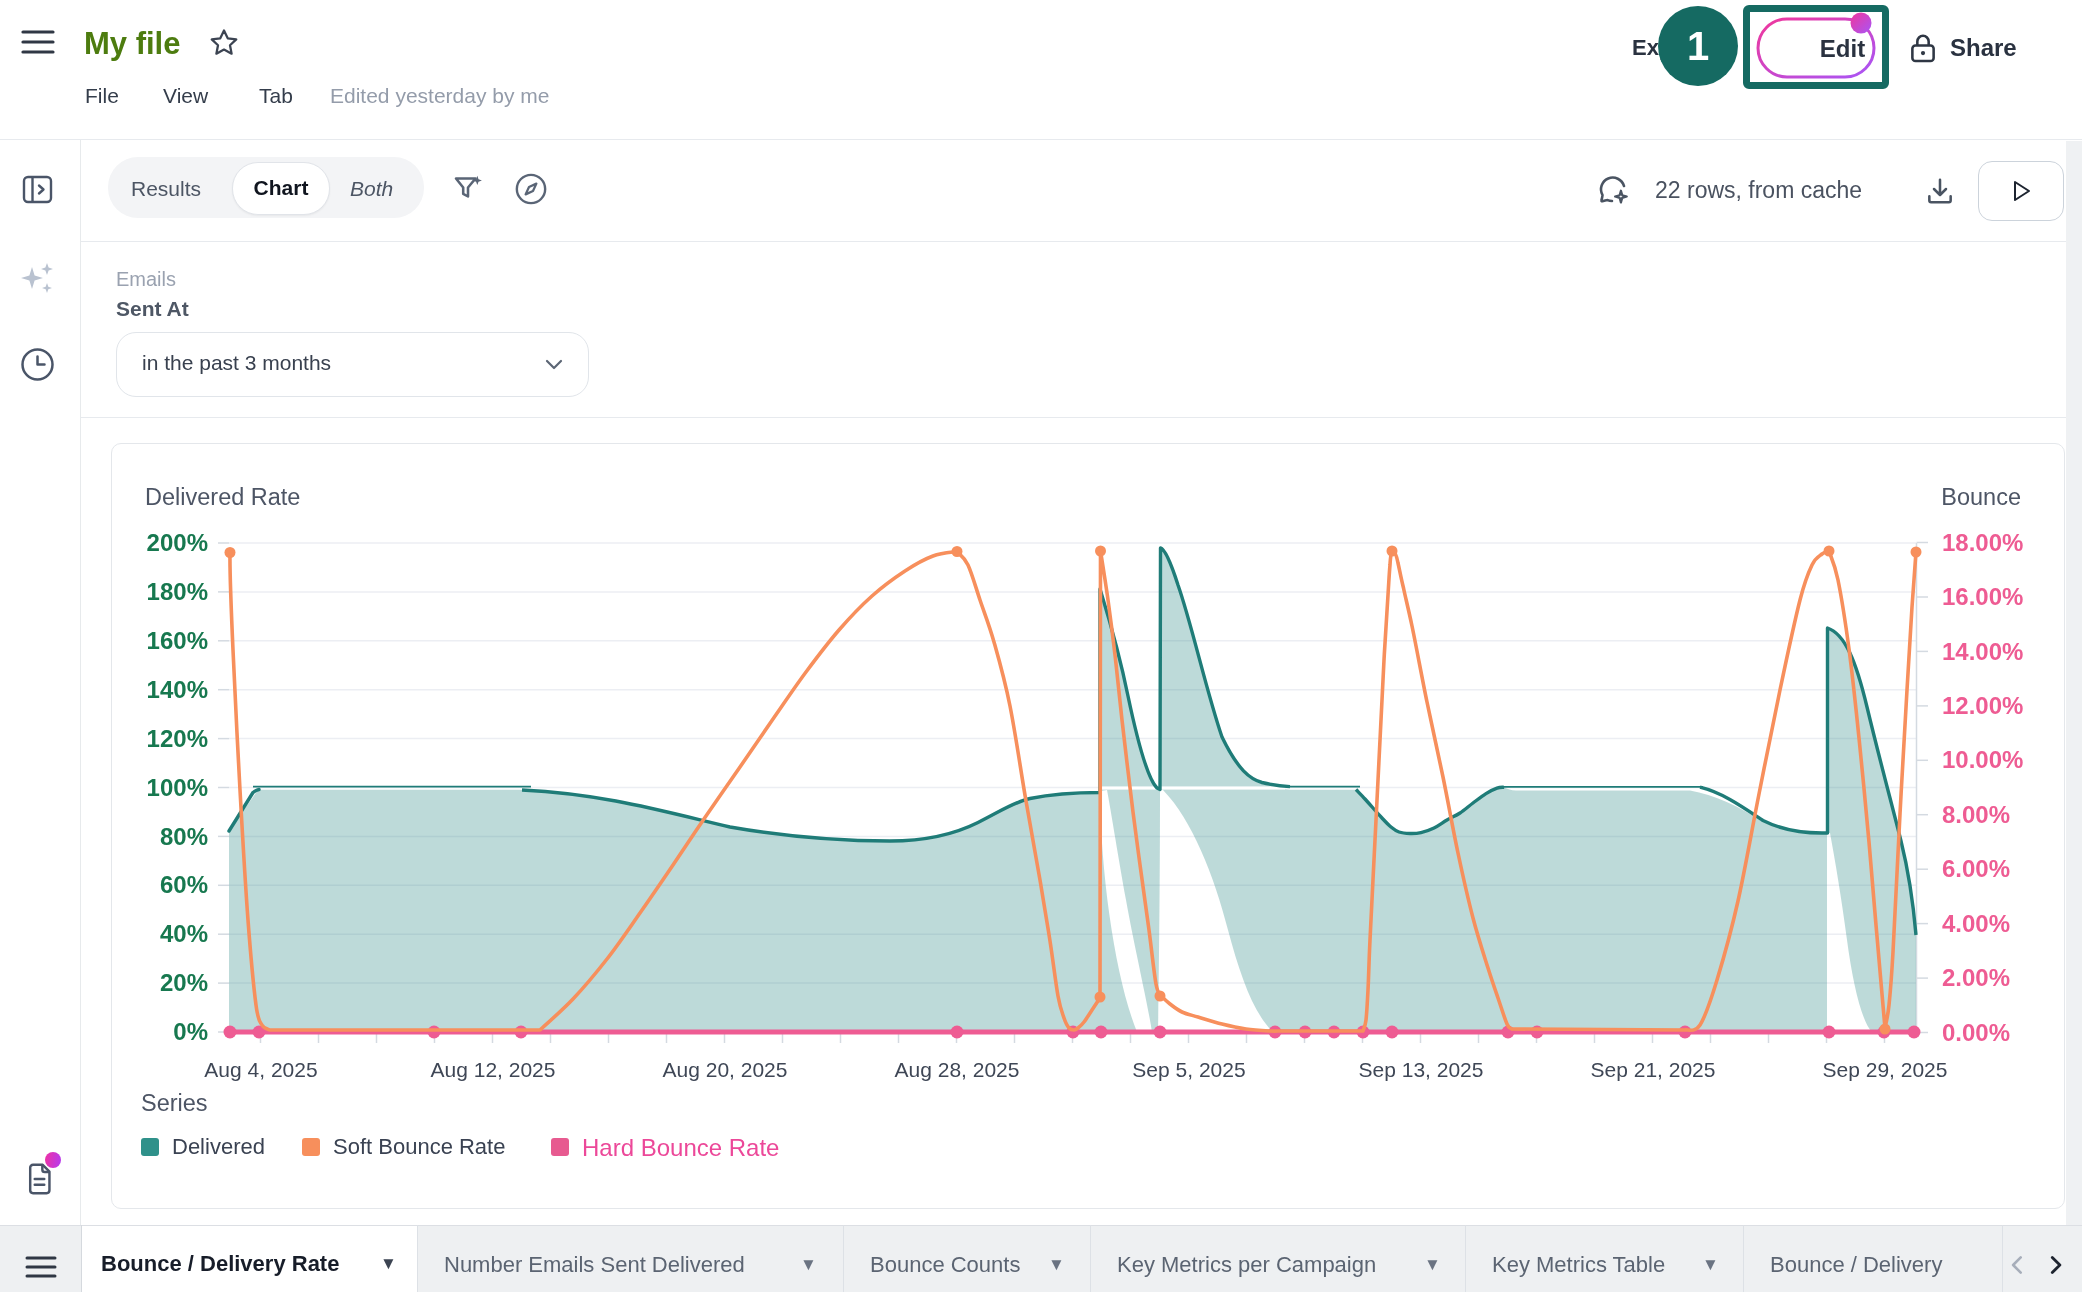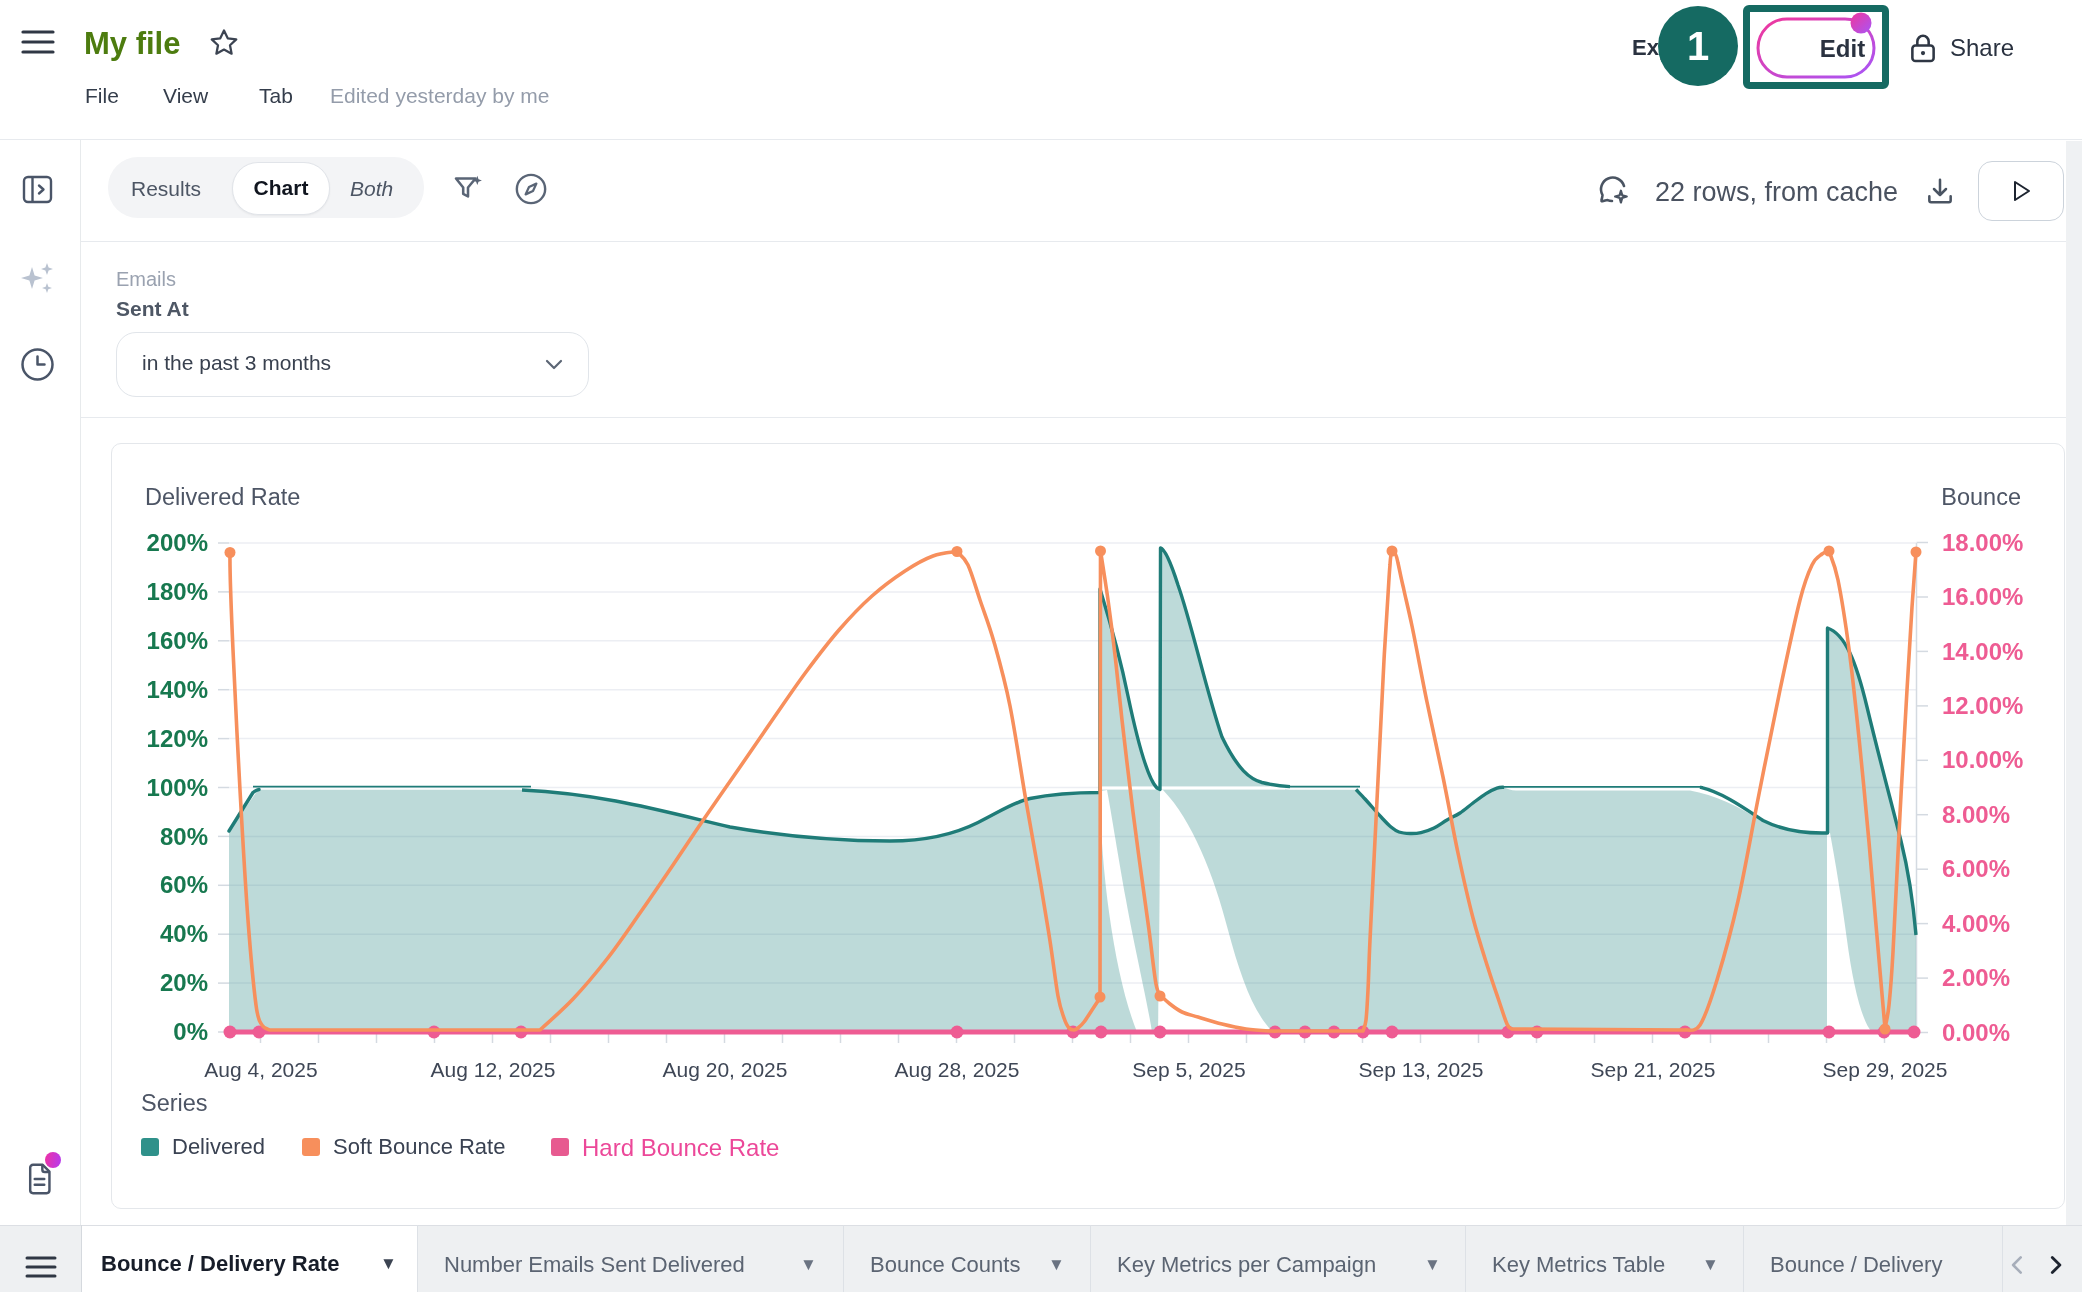--- a/index.html
+++ b/index.html
@@ -44,21 +44,21 @@
   <rect x="8" y="7" width="116" height="58" rx="29" fill="none" stroke="url(#pg)" stroke-width="3"></rect>
   <circle cx="111" cy="11" r="10.5" fill="url(#pg)"></circle>
 </svg>
 <div class="abs" style="left:1743px;top:35px;width:170px;text-align:center;font-size:24px;font-weight:bold;color:#2a3240;padding-left:29px;">Edit</div>
 
 <svg class="abs" style="left:1906px;top:31px;" width="34" height="34" viewBox="0 0 24 24">
   <rect x="4.5" y="10.2" width="15" height="11" rx="2.2" fill="none" stroke="#2f3744" stroke-width="1.8"></rect>
   <path d="M8 10.2V7.4a4 4 0 0 1 8 0v2.8" fill="none" stroke="#2f3744" stroke-width="1.8"></path>
   <circle cx="12" cy="15.6" r="1.5" fill="#2f3744"></circle>
 </svg>
-<div class="abs" style="left:1950px;top:34px;font-size:24px;font-weight:normal;color:#2a3240;">Share</div>
+<div class="abs" style="left:1950px;top:34px;font-size:24px;font-weight:bold;color:#2a3240;">Share</div>
 
 <div class="abs" style="left:0;top:140px;width:81px;height:1085px;background:#fff;border-right:1px solid #e7eaec;"></div>
 
 <svg class="abs" style="left:22px;top:175px;" width="32" height="30" viewBox="0 0 32 30">
   <rect x="2" y="2" width="27" height="25" rx="4" fill="none" stroke="#4a5568" stroke-width="2.4"></rect>
   <line x1="10.5" y1="2" x2="10.5" y2="27" stroke="#4a5568" stroke-width="2.4"></line>
   <path d="M17 10.5l4.5 4-4.5 4" fill="none" stroke="#4a5568" stroke-width="2.4" stroke-linecap="round" stroke-linejoin="round"></path>
 </svg>
 <svg class="abs" style="left:18px;top:259px;" width="38" height="38" viewBox="0 0 38 38">
   <g fill="#b9c2d0">
@@ -92,21 +92,21 @@
 </svg>
 <svg class="abs" style="left:514px;top:172px;" width="34" height="34" viewBox="0 0 24 24">
   <circle cx="12" cy="12" r="10" fill="none" stroke="#5a6576" stroke-width="1.7"></circle>
   <path d="M15.8 8.2l-2.4 5.2-5.2 2.4 2.4-5.2z" fill="none" stroke="#5a6576" stroke-width="1.6" stroke-linejoin="round"></path>
 </svg>
 
 <svg class="abs" style="left:1596px;top:174px;" width="34" height="34" viewBox="0 0 24 24">
   <path d="M19.8 8.5 A8.3 8.3 0 1 0 4.6 14.9 C4.5 16 4.2 17.3 3.8 18.6 a.5.5 0 0 0 .64.64 C5.8 18.8 7.1 18.5 8.2 18.4 c.9.4 2 .6 3.1.6" fill="none" stroke="#4a5462" stroke-width="1.8" stroke-linecap="round" stroke-linejoin="round"></path>
   <path d="M17.6 11.8 L18.5 15 L21.7 15.9 L18.5 16.8 L17.6 20 L16.7 16.8 L13.5 15.9 L16.7 15 Z" fill="#fff" stroke="#4a5462" stroke-width="1.6" stroke-linejoin="round"></path>
 </svg>
-<div class="abs" style="left:1655px;top:177px;font-size:27px;color:#4a5260;">22 rows, from cache</div>
+<div class="abs" style="left:1655px;top:177px;font-size:23px;color:#4a5260;">22 rows, from cache</div>
 <svg class="abs" style="left:1924px;top:175px;" width="32" height="32" viewBox="0 0 24 24">
   <path d="M12 3.5v11M7.5 10.5l4.5 4.5 4.5-4.5" fill="none" stroke="#4a5462" stroke-width="1.9" stroke-linecap="round" stroke-linejoin="round"></path>
   <path d="M4 16v3.2a1.3 1.3 0 0 0 1.3 1.3h13.4a1.3 1.3 0 0 0 1.3-1.3V16" fill="none" stroke="#4a5462" stroke-width="1.9" stroke-linecap="round"></path>
 </svg>
 <div class="abs" style="left:1978px;top:161px;width:86px;height:60px;border:1.5px solid #ccd3db;border-radius:14px;background:#fff;"></div>
 <svg class="abs" style="left:2011px;top:179px;" width="22" height="24" viewBox="0 0 22 24">
   <path d="M4 3 L18 12 L4 21 Z" fill="none" stroke="#1d2430" stroke-width="2" stroke-linejoin="round"></path>
 </svg>
 
 <div class="abs" style="left:116px;top:268px;font-size:20px;color:#9aa2b0;">Emails</div>

